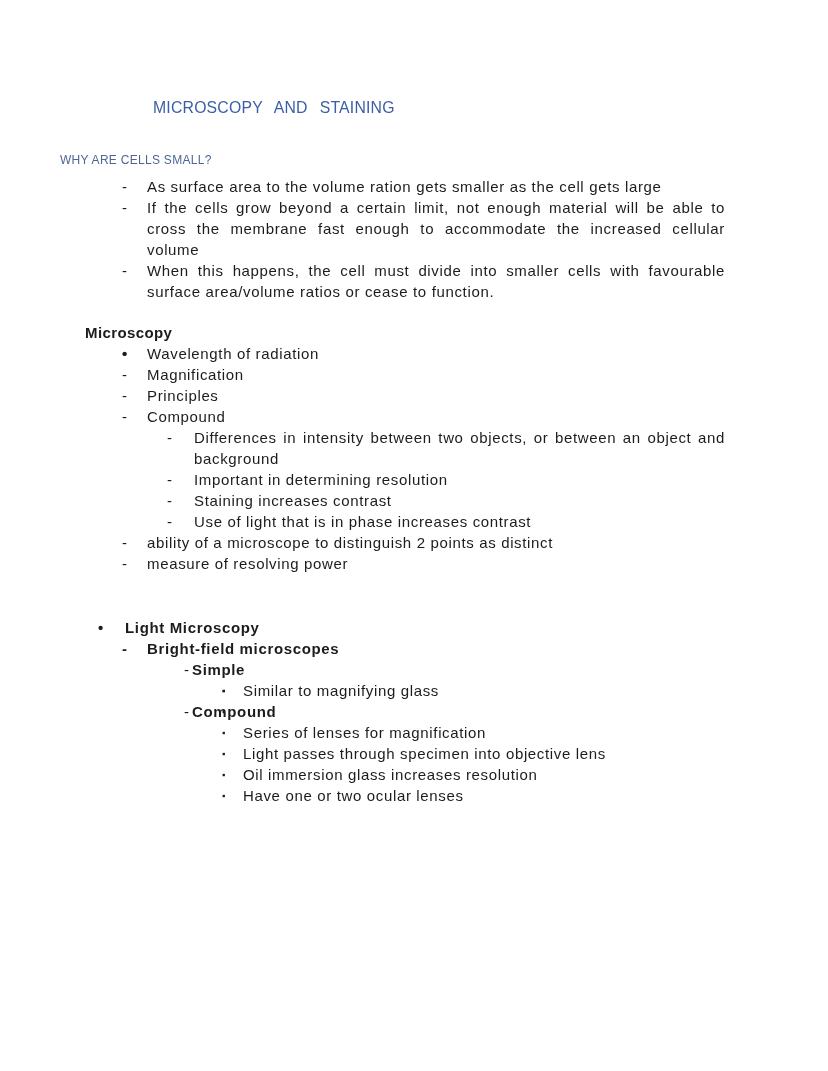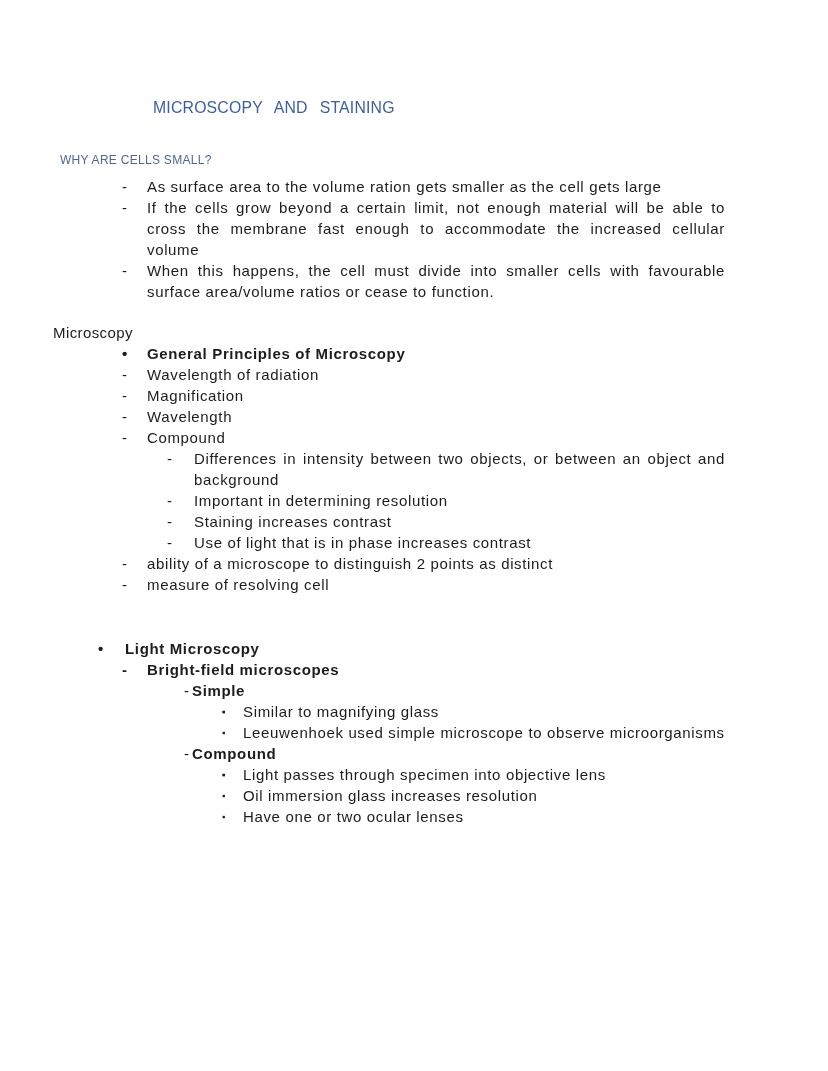--- a/index.html
+++ b/index.html
@@ -22,23 +22,23 @@
   .eyebrow {
     margin: 33px 0 0 60px;
     font-size: 12.5px; line-height: 16px;
     color: #4b6694;
     letter-spacing: 0.3px;
     transform: scaleX(0.96); transform-origin: 0 0;
     white-space: nowrap;
   }
 
   .h2 {
-    margin-left: 53px;
+    margin-left: 85px;
     font-size: 15px; line-height: 21px;
-    font-weight: normal;
+    font-weight: bold;
     letter-spacing: 0.4px;
   }
   .mt-first-list { margin-top: 8px; }
   .mt-micro  { margin-top: 20px; }
   .mt-limits { margin-top: 22px; }
   .mt-light  { margin-top: 43px; }
 
   .row {
     position: relative;
     font-size: 15px; line-height: 21px;
@@ -79,33 +79,32 @@
       <span class="marker">-</span>
       <span>When this happens, the cell must divide into smaller cells with favourable surface area/volume ratios or cease to function.</span>
     </div>
   </div>
 
   <div class="h2 mt-micro">Microscopy</div>
 
   <div>
     <div class="row lvl-b disc bold">
       <span class="marker">•</span>
-      <span>General Principles of Microscopy</span>
     </div>
     <div class="row lvl-b">
       <span class="marker">-</span>
       <span>Wavelength of radiation</span>
     </div>
     <div class="row lvl-b">
       <span class="marker">-</span>
       <span>Magnification</span>
     </div>
     <div class="row lvl-b">
       <span class="marker">-</span>
-      <span>Wavelength</span>
+      <span>Principles</span>
     </div>
     <div class="row lvl-b">
       <span class="marker">-</span>
       <span>Compound</span>
     </div>
     <div class="row lvl-c justify">
       <span class="marker">-</span>
       <span>Differences in intensity between two objects, or between an object and background</span>
     </div>
     <div class="row lvl-c">
@@ -123,21 +122,21 @@
   </div>
 
 
   <div>
     <div class="row lvl-b">
       <span class="marker">-</span>
       <span>ability of a microscope to distinguish 2 points as distinct</span>
     </div>
     <div class="row lvl-b">
       <span class="marker">-</span>
-      <span>measure of resolving cell</span>
+      <span>measure of resolving power</span>
     </div>
   </div>
 
   <div>
     <div class="row lvl-lm disc bold mt-light">
       <span class="marker">•</span>
       <span>Light Microscopy</span>
     </div>
     <div class="row lvl-b bold">
       <span class="marker">-</span>
@@ -150,29 +149,29 @@
     </div>
     <div class="row lvl-e">
       <span class="marker">▪</span>
     </div>
     <div class="row lvl-e">
       <span class="marker">▪</span>
       <span>Similar to magnifying glass</span>
     </div>
     <div class="row lvl-e justify">
       <span class="marker">▪</span>
-      <span>Leeuwenhoek used simple microscope to observe microorganisms</span>
     </div>
 
     <div class="row lvl-d bold">
       <span class="marker">-</span>
       <span>Compound</span>
     </div>
     <div class="row lvl-e">
       <span class="marker">▪</span>
+      <span>Series of lenses for magnification</span>
     </div>
     <div class="row lvl-e">
       <span class="marker">▪</span>
       <span>Light passes through specimen into objective lens</span>
     </div>
     <div class="row lvl-e">
       <span class="marker">▪</span>
       <span>Oil immersion glass increases resolution</span>
     </div>
     <div class="row lvl-e">

